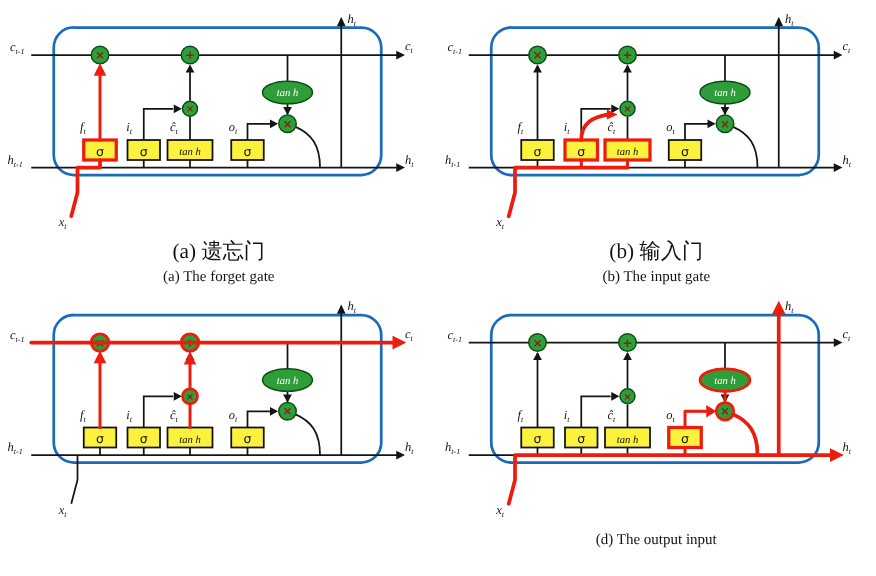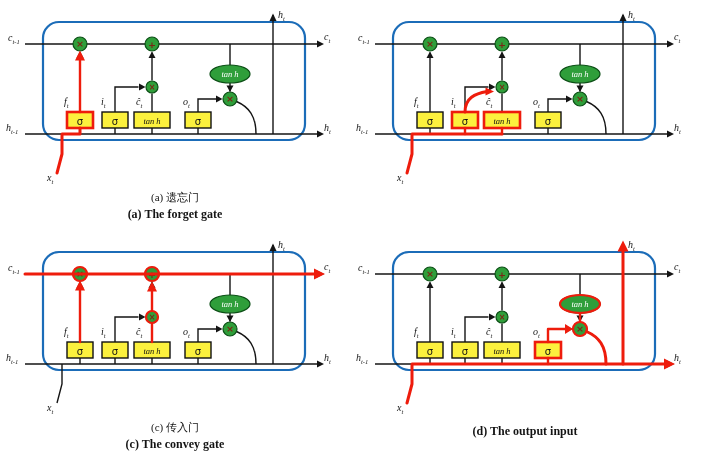--- a/index.html
+++ b/index.html
@@ -16,22 +16,22 @@
     display:grid;
     grid-template-columns:350px 350px;
     grid-template-rows:230px 230px;
     width:701px;height:461px;
     padding-top:2px;
     box-sizing:border-box;
   }
   .panel{display:flex;flex-direction:column;align-items:center;padding-top:2px;box-sizing:border-box;}
   svg.diagram{width:340px;height:186px;display:block;}
   .caption{text-align:center;margin-top:1px;line-height:1.2;}
-  .cap-zh{font-size:11px;}
-  .cap-en{font-size:12px;margin-top:3px;font-weight:bold;}
+  .cap-zh{font-size:17px;}
+  .cap-en{font-size:12px;margin-top:3px;}
 
   
   .ln{stroke:var(--ink);stroke-width:1.4;fill:none;}
   .ah{fill:var(--ink);}
   .cell-rect{fill:none;stroke:var(--blue);stroke-width:2.2;}
   .gbox{fill:var(--yellow);stroke:#111;stroke-width:1.4;}
   .node{fill:var(--green);stroke:var(--green-dk);stroke-width:1.2;}
   .nodesym{font-family:"DejaVu Sans",sans-serif;font-size:9.5px;font-weight:bold;fill:#7c2714;text-anchor:middle;}
   .nodesym.small{font-size:8px;}
   .elltxt{font-family:"Liberation Serif",serif;font-style:italic;font-size:8.5px;fill:#ffffff;text-anchor:middle;}
@@ -139,42 +139,42 @@
       <g>
         <path class="red-ln" d="M52,169 L57,150 L57,130 L147,130"></path>
         <line class="red-ln red-mid" x1="110" y1="130" x2="110" y2="124"></line>
         <line class="red-ln red-mid" x1="147" y1="130" x2="147" y2="124"></line>
         <rect class="red-box" x="97" y="108" width="26" height="16"></rect>
         <rect class="red-box" x="129" y="108" width="36" height="16"></rect>
         <path class="red-ln" d="M110,108 C110,94 120,89.5 132,87.5"></path>
         <polygon class="red-ah" points="130.5,83.5 130.5,91.5 139,87.5"></polygon>
       </g>
     </svg>
+    <div class="caption">
+      <div class="cap-zh">(b) 输入门</div>
+      <div class="cap-en">(b) The input gate</div>
+    </div>
   </div>
 
   <div class="panel">
     <svg class="diagram" viewBox="0 0 340 186">
       <use href="#lstm-base"></use>
       <g>
         <line class="red-ln" x1="20" y1="40" x2="310" y2="40"></line>
         <polygon class="red-ah" points="309,34.5 309,45.5 320,40"></polygon>
         <line class="red-ln red-mid" x1="75" y1="108" x2="75" y2="52"></line>
         <polygon class="red-ah" points="70,56.5 80,56.5 75,46.5"></polygon>
         <line class="red-ln red-mid" x1="147" y1="108" x2="147" y2="90"></line>
         <line class="red-ln red-mid" x1="147" y1="76" x2="147" y2="53"></line>
         <polygon class="red-ah" points="142,57.5 152,57.5 147,47.5"></polygon>
         <circle class="red-ring" cx="75" cy="40" r="7"></circle>
         <circle class="red-ring" cx="147" cy="40" r="7"></circle>
         <circle class="red-ring" cx="147" cy="83" r="6"></circle>
       </g>
     </svg>
-    <div class="caption">
-      <div class="cap-zh">(c) 传入门</div>
-      <div class="cap-en">(c) The convey gate</div>
-    </div>
   </div>
 
   <div class="panel">
     <svg class="diagram" viewBox="0 0 340 186">
       <use href="#lstm-base"></use>
       <g>
         <path class="red-ln" d="M52,169 L57,150 L57,130 L310,130"></path>
         <polygon class="red-ah" points="309,124.5 309,135.5 320,130"></polygon>
         <line class="red-ln red-mid" x1="193" y1="130" x2="193" y2="124"></line>
         <rect class="red-box" x="180" y="108" width="26" height="16"></rect>

